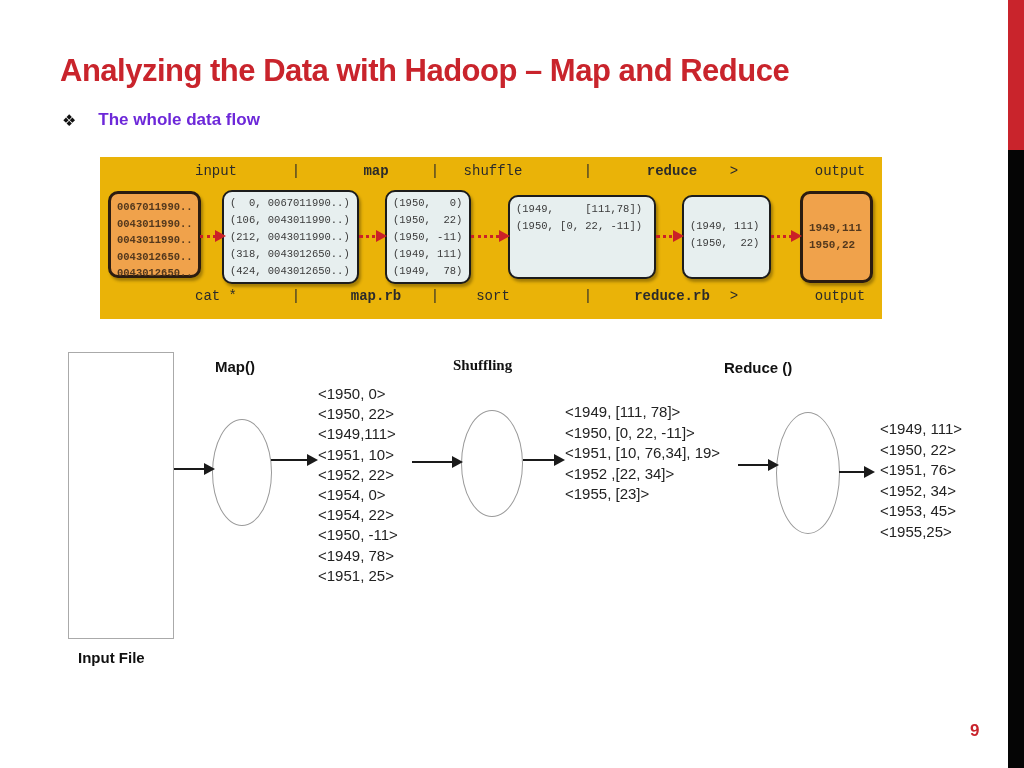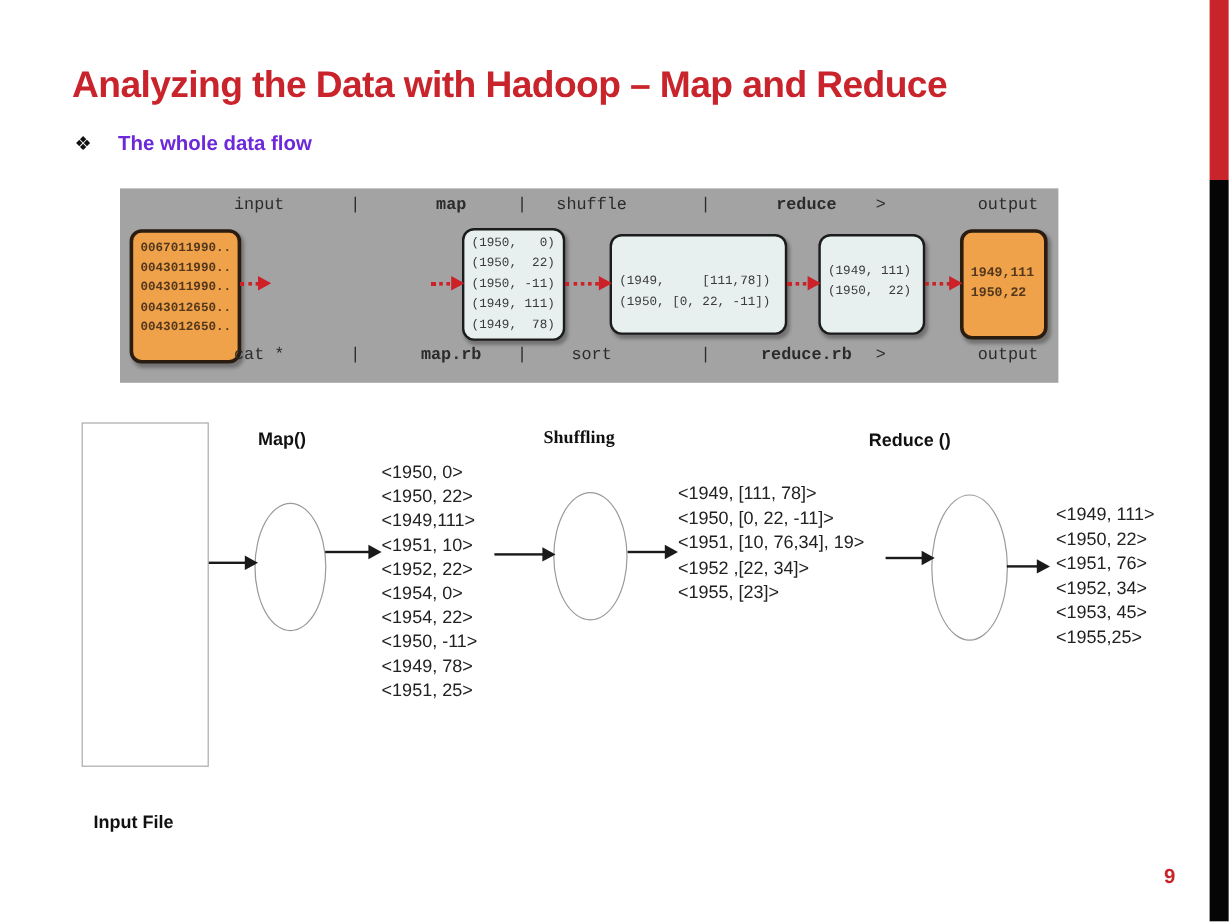--- a/index.html
+++ b/index.html
@@ -14,43 +14,43 @@
   .title{
     position:absolute;left:60px;top:53px;width:880px;
     font-size:31px;font-weight:bold;color:#c9242c;letter-spacing:-0.5px;
   }
   .bullet-row{position:absolute;left:62px;top:110px;display:flex;align-items:center;}
   .bullet-glyph{font-size:16px;color:#111;margin-right:22px;}
   .bullet-text{font-size:17px;font-weight:bold;color:#6d28d9;}
   
   .pipeline{
     position:absolute;left:100px;top:157px;width:782px;height:162px;
-    background:#a3a3a3;font-family:"Liberation Mono","DejaVu Sans Mono",monospace;
+    background:#eab308;font-family:"Liberation Mono","DejaVu Sans Mono",monospace;
   }
   .plabel{position:absolute;font-size:14px;color:#2b2b2b;text-align:center;white-space:pre;}
   .plabel.em{font-weight:bold;}
   .prow-top .plabel{top:6px;}
   .prow-bot .plabel{top:131px;}
   .l0{left:76px;width:80px;}  .l1{left:186px;width:20px;}
   .l2{left:236px;width:80px;} .l3{left:325px;width:20px;}
   .l4{left:353px;width:80px;} .l5{left:478px;width:20px;}
   .l6{left:532px;width:80px;} .l7{left:624px;width:20px;}
   .l8{left:700px;width:80px;}
   .pbox{
     position:absolute;border:2px solid #1c1c1c;border-radius:10px;
     box-shadow:2px 3px 3px rgba(0,0,0,0.30);
     font-size:10.5px;line-height:17px;white-space:pre;color:#3a3a3a;
     padding:3px 0 0 6px;box-sizing:border-box;
   }
   .pbox.orange{background:#f0a24b;border-color:#2b1c10;border-width:3px;color:#53381d;font-weight:bold;}
   .pbox.blue{background:#e7efef;}
-  .bx0{left:8px;  top:34px;width:93px; height:112px;line-height:16.5px;padding-top:5px;}
+  .bx0{left:8px;  top:34px;width:93px; height:87px;line-height:16.5px;padding-top:5px;}
   .bx1{left:122px;top:33px;width:137px;height:94px;}
   .bx2{left:285px;top:33px;width:86px; height:94px;}
-  .bx3{left:408px;top:38px;width:148px;height:84px;padding-top:30px;}
+  .bx3{left:408px;top:38px;width:148px;height:84px;padding-top:4px;}
   .bx4{left:582px;top:38px;width:89px; height:84px;padding-top:21px;}
   .bx5{left:700px;top:34px;width:73px; height:92px;padding-top:26px;font-size:11px;}
   .rarrow{position:absolute;height:0;border-top:3px dotted #cb2127;top:78px;}
   .rarrow::after{
     content:'';position:absolute;right:-4px;top:-8px;width:0;height:0;
     border-left:11px solid #cb2127;border-top:6px solid transparent;border-bottom:6px solid transparent;
   }
   .ra0{left:100px;width:22px;} .ra1{left:259px;width:24px;}
   .ra2{left:371px;width:35px;} .ra3{left:556px;width:24px;}
   .ra4{left:671px;width:27px;}
@@ -98,20 +98,21 @@
     <span class="plabel l2 em">map</span>
     <span class="plabel l3">|</span>
     <span class="plabel l4">shuffle</span>
     <span class="plabel l5">|</span>
     <span class="plabel l6 em">reduce</span>
     <span class="plabel l7">&gt;</span>
     <span class="plabel l8">output</span>
   </div>
 
   <div class="pbox orange bx0"><div>0067011990..</div><div>0043011990..</div><div>0043011990..</div><div>0043012650..</div><div>0043012650..</div></div>
+  <div class="pbox blue bx1"><div>(  0, 0067011990..)</div><div>(106, 0043011990..)</div><div>(212, 0043011990..)</div><div>(318, 0043012650..)</div><div>(424, 0043012650..)</div></div>
   <div class="pbox blue bx2"><div>(1950,   0)</div><div>(1950,  22)</div><div>(1950, -11)</div><div>(1949, 111)</div><div>(1949,  78)</div></div>
   <div class="pbox blue bx3"><div>(1949,     [111,78])</div><div>(1950, [0, 22, -11])</div></div>
   <div class="pbox blue bx4"><div>(1949, 111)</div><div>(1950,  22)</div></div>
   <div class="pbox orange bx5"><div>1949,111</div><div>1950,22</div></div>
 
   <div class="rarrow ra0"></div>
   <div class="rarrow ra1"></div>
   <div class="rarrow ra2"></div>
   <div class="rarrow ra3"></div>
   <div class="rarrow ra4"></div>
@@ -123,21 +124,21 @@
     <span class="plabel l3">|</span>
     <span class="plabel l4">sort</span>
     <span class="plabel l5">|</span>
     <span class="plabel l6 em">reduce.rb</span>
     <span class="plabel l7">&gt;</span>
     <span class="plabel l8">output</span>
   </div>
 </div>
 
 <div class="input-file-box"></div>
-<div class="dg-label" style="left:78px;top:649px;margin-top:28px;">Input File</div>
+<div class="dg-label" style="left:78px;top:649px;">Input File</div>
 <div class="dg-label" style="left:215px;top:358px;">Map()</div>
 <div class="dg-label" style="left:453px;top:357px;font-family:Liberation Serif, serif;">Shuffling</div>
 <div class="dg-label" style="left:724px;top:359px;">Reduce ()</div>
 
 <div class="ellipse el-map"></div>
 <div class="ellipse el-shuffle"></div>
 <div class="ellipse el-reduce"></div>
 
 <div class="karrow ka0"></div>
 <div class="karrow ka1"></div>

